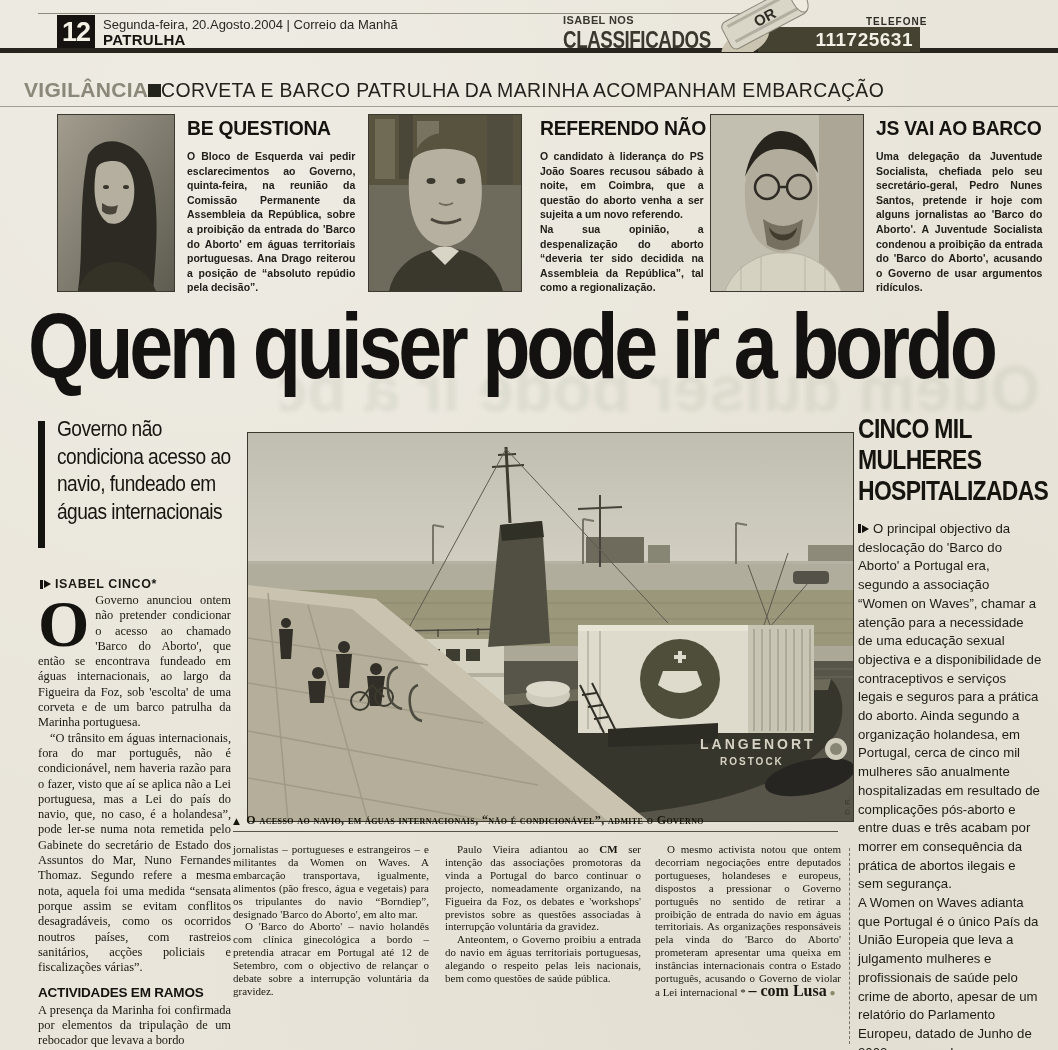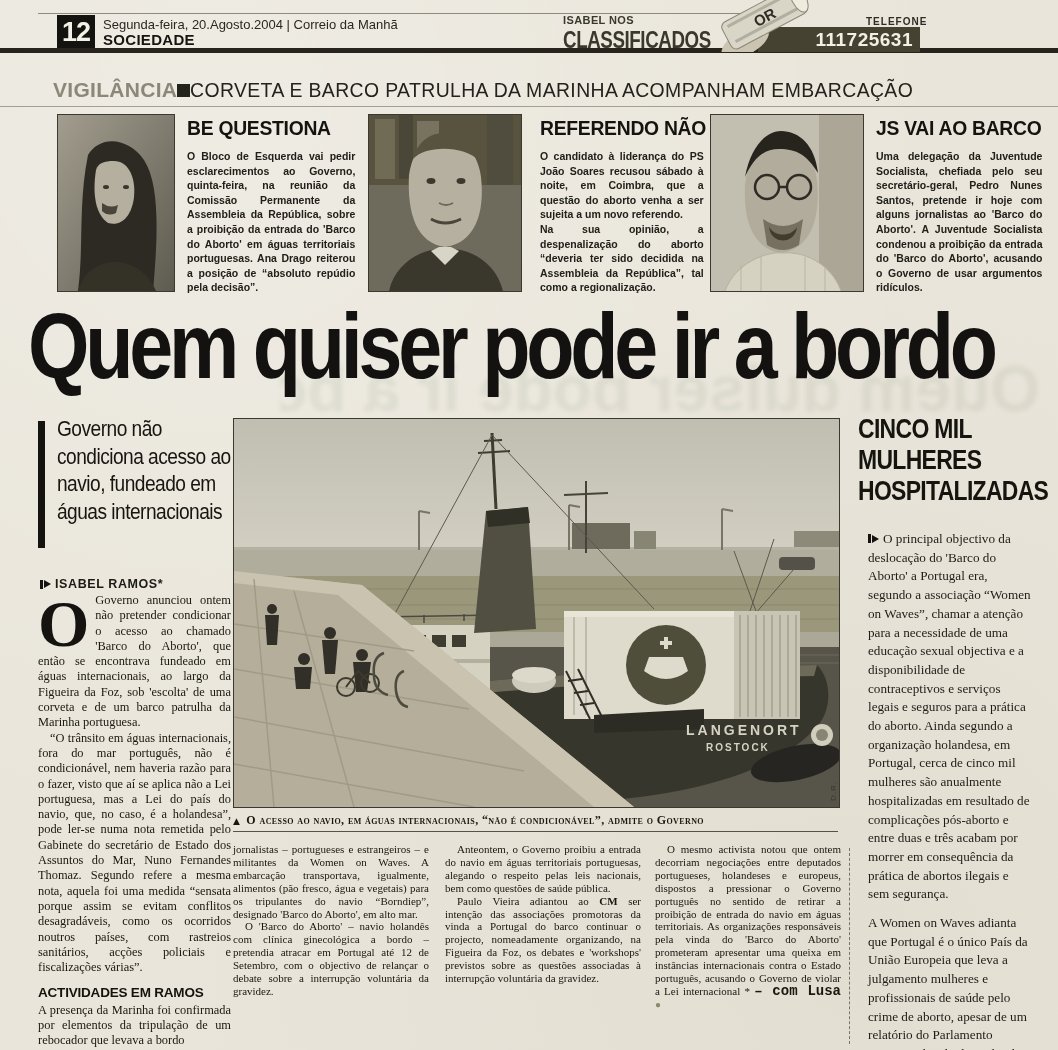--- a/index.html
+++ b/index.html
@@ -18,21 +18,21 @@
   .dateline{left:103px;top:17px;font-size:13px;color:#2a2822;line-height:15px;}
   .section{font-size:15px;font-weight:bold;letter-spacing:.3px;color:#15140f;}
   .ad-block{left:563px;top:14px;color:#3a382e;}
   .ad-line1{font-size:11px;font-weight:bold;letter-spacing:.4px;}
   .ad-line2{font-size:24px;font-weight:bold;letter-spacing:-.5px;transform:scaleX(.78);transform-origin:0 0;white-space:nowrap;}
   .phone-label{left:866px;top:16px;font-size:10px;font-weight:bold;letter-spacing:1px;color:#2e2c24;text-align:right;}
   .phone-box{left:758px;top:27px;width:162px;height:25px;background:#454231;}
   .phone-number{position:absolute;right:7px;top:2px;font-size:19px;font-weight:bold;color:#f2efe4;letter-spacing:.5px;}
 
   
-  .kicker{left:53px;top:78px;display:flex;align-items:center;white-space:nowrap;}
+  .kicker{left:24px;top:78px;display:flex;align-items:center;white-space:nowrap;}
   .kicker-tag{font-size:21px;font-weight:bold;color:#8b8779;letter-spacing:.3px;}
   .kicker-sq{width:13px;height:13px;background:#23221b;display:inline-block;}
   .kicker-text{font-size:20px;color:#23221c;letter-spacing:.4px;transform:scaleX(.97);transform-origin:0 50%;}
 
   
   .tphoto{top:114px;height:176px;border:1px solid #3c3a30;background:#8f8b80;overflow:hidden;}
   .tphoto svg{display:block;}
   .story-title{font-size:21px;font-weight:bold;letter-spacing:-.3px;color:#14130f;white-space:nowrap;
                transform:scaleX(.92);transform-origin:0 0;}
   .story-body{font-size:11.3px;font-weight:bold;line-height:14.6px;text-align:justify;color:#21201a;
@@ -68,40 +68,40 @@
            font-family:"Liberation Serif",serif;font-size:12px;font-weight:bold;font-variant:small-caps;
            letter-spacing:.4px;color:#19180f;display:flex;align-items:center;gap:6px;}
   .cap-tri{font-size:9px;font-family:"DejaVu Sans",sans-serif;}
 
   
   .bcol{top:843px;width:196px;font-size:11px;line-height:12.9px;}
   .col2{left:233px;}
   .col3{left:445px;}
   .col4{left:655px;width:186px;}
   .cm{font-weight:bold;}
-  .credit-lusa{font-weight:bold;font-family:Liberation Mono, monospace;font-size:14px;}
+  .credit-lusa{font-weight:bold;font-family:Liberation Serif, serif;font-size:16px;}
   .end-dot{color:#8a8a6a;font-size:10px;}
   .vdash{left:849px;top:848px;width:0;height:196px;border-left:1px dashed #777466;}
 
   
   .sb-title{left:858px;top:414px;width:214px;font-size:27px;line-height:31px;font-weight:bold;letter-spacing:-.8px;
             color:#15140f;transform:scaleX(.85);transform-origin:0 0;}
   .sb-body{left:858px;top:520px;width:184px;font-size:13.2px;line-height:18.7px;color:#1d1c16;text-align:left;}
-  .sb-body p{margin:10px;font-family:Liberation Serif, serif;}
+  .sb-body p{margin:0;}
 </style>
 </head>
 <body>
 
 <div class="page">
 
   <div class="abs rule-thin" style="left:38px;right:300px;top:13px;"></div>
   <div class="abs pagenum">12</div>
   <div class="abs dateline">
     <div>Segunda-feira, 20.Agosto.2004 | Correio da Manhã</div>
-    <div class="section">SOCIEDADE</div>
+    <div class="section">PATRULHA</div>
   </div>
   <div class="abs ad-block">
     <div class="ad-line1">ISABEL NOS</div>
     <div class="ad-line2">CLASSIFICADOS</div>
   </div>
   <div class="abs rule-thick" style="left:0;right:0;top:48px;"></div>
   <div class="abs phone-box">
     <span class="phone-number">111725631</span>
   </div>
   <div class="abs phone-label">TELEFONE</div>
@@ -212,31 +212,31 @@
   <h1 class="abs headline" style="margin:0;">Quem quiser pode ir a bordo</h1>
 
   <div class="abs stand-bar"></div>
   <div class="abs standfirst">Governo não condiciona acesso ao navio, fundeado em águas internacionais</div>
 
   <div class="abs byline">
     <span class="lead-icon">
         <span class="b"></span>
         <span class="t"></span>
       </span>
-    <span>ISABEL RAMOS*</span>
+    <span>ISABEL CINCO*</span>
   </div>
 
   <div class="abs col col1 serif">
     <p><span class="dropcap">O</span><span>Governo anunciou ontem não pretender condicionar o acesso ao chamado 'Barco do Aborto', que então se encontrava fundeado em águas internacionais, ao largo da  Figueira da Foz, sob 'escolta' de uma corveta e de um barco patrulha da Marinha portuguesa.</span></p>
     <p class="indent">“O trânsito em águas internacionais, fora do mar português, não é condicionável, nem haveria razão para o fazer, visto que aí se aplica não a Lei portuguesa, mas a Lei do país do navio, que, no caso, é a holandesa”, pode ler-se numa nota remetida pelo Gabinete do secretário de Estado dos Assuntos do Mar, Nuno Fernandes Thomaz. Segundo refere a mesma nota, aquela foi uma medida “sensata porque assim se evitam conflitos desagradáveis, como os ocorridos noutros países, com rastreios sanitários, acções policiais e fiscalizações várias”.</p>
     <p class="subhead">ACTIVIDADES EM RAMOS</p>
     <p>A presença da Marinha foi confirmada por elementos da tripulação de um rebocador que levava a bordo</p>
   </div>
 
-  <figure class="abs ship-fig" style="margin:0;">
+  <figure class="abs ship-fig" style="margin:14px;">
     <svg width="605" height="388" viewBox="0 0 605 388">
       <defs>
         <linearGradient id="sky" x1="0" y1="0" x2="0" y2="1">
           <stop offset="0" stop-color="#c6c3b8"></stop>
             <stop offset="1" stop-color="#d8d5ca"></stop>
         </linearGradient>
       </defs>
 
       <rect width="605" height="131" fill="url(#sky)"></rect>
 
@@ -393,22 +393,22 @@
   <div class="abs caption">
     <span class="cap-tri">▲</span>
     <span>O acesso ao navio, em águas internacionais, “não é condicionável”, admite o Governo</span>
   </div>
 
   <div class="abs col bcol col2 serif">
     <p>jornalistas – portugueses e estrangeiros – e militantes da Women on Waves. A embarcação transportava, igualmente, alimentos (pão fresco, água e vegetais) para os tripulantes do navio “Borndiep”, designado 'Barco do Aborto', em alto mar.</p>
     <p class="indent">O 'Barco do Aborto' – navio holandês com clínica ginecológica a bordo – pretendia atracar em Portugal até 12 de Setembro, com o objectivo de relançar o debate sobre a interrupção voluntária da gravidez.</p>
   </div>
   <div class="abs col bcol col3 serif">
+    <p class="indent"><span>Paulo Vieira adiantou ao </span><span class="cm">CM</span><span> ser intenção das associações promotoras da vinda a Portugal do barco continuar o projecto, nomeadamente organizando, na Figueira da Foz, os debates e 'workshops' previstos sobre as questões associadas à interrupção voluntária da gravidez.</span></p>
     <p class="indent">Anteontem, o Governo proibiu a entrada do navio em águas territoriais portuguesas, alegando o respeito pelas leis nacionais, bem como questões de saúde pública.</p>
-    <p class="indent"><span>Paulo Vieira adiantou ao </span><span class="cm">CM</span><span> ser intenção das associações promotoras da vinda a Portugal do barco continuar o projecto, nomeadamente organizando, na Figueira da Foz, os debates e 'workshops' previstos sobre as questões associadas à interrupção voluntária da gravidez.</span></p>
   </div>
   <div class="abs col bcol col4 serif">
     <p class="indent"><span>O mesmo activista notou que ontem decorriam negociações entre deputados portugueses, holandeses e europeus, dispostos a pressionar o Governo português no sentido de retirar a proibição de entrada do navio em águas territoriais.  As organizações responsáveis pela vinda do 'Barco do Aborto' prometeram apresentar uma queixa em instâncias internacionais contra o Estado português, acusando o Governo de violar a Lei internacional * </span><span class="credit-lusa">– com Lusa</span> <span class="end-dot">●</span></p>
   </div>
   <div class="abs vdash"></div>
 
   <div class="abs sb-title">CINCO MIL MULHERES HOSPITALIZADAS</div>
   <div class="abs sb-body">
     <p><span class="lead-icon" style="margin-right:4px;">
           <span class="b"></span>

